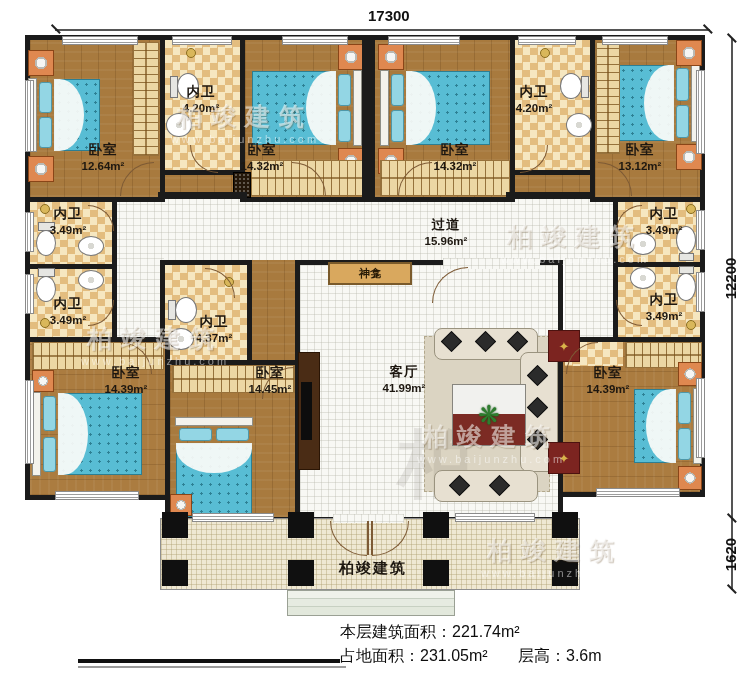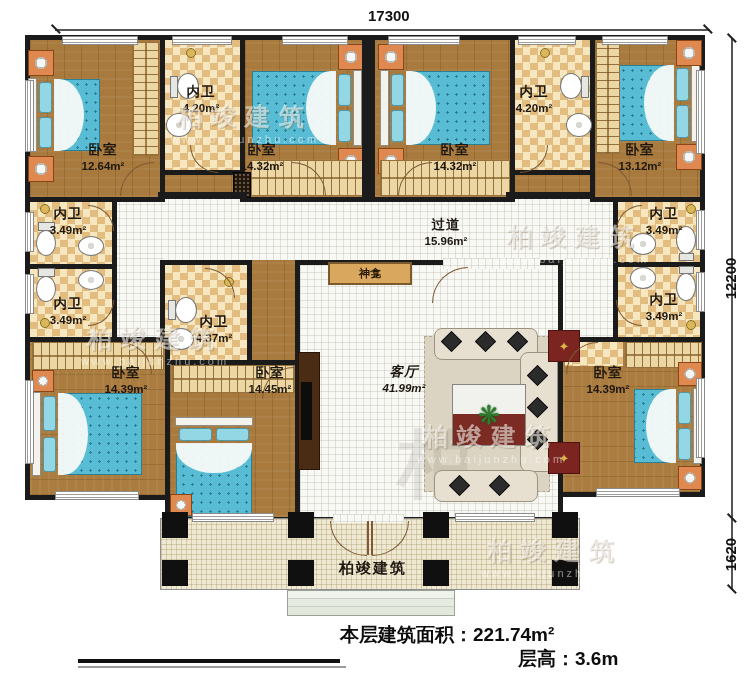--- a/index.html
+++ b/index.html
@@ -66,21 +66,21 @@
   .dimtxt{position:absolute;z-index:5;font-weight:700;font-size:15px;color:#111;}
   .dimtxt.vert{transform:rotate(-90deg);transform-origin:center;}
   
   .wm{position:absolute;z-index:6;text-align:center;pointer-events:none;width:230px;}
   .wm .b{display:block;font-size:25px;font-weight:700;color:rgba(255,255,255,.55);letter-spacing:9px;text-shadow:1px 1px 1px rgba(90,60,20,.28);}
   .wm .u{display:block;font-size:11px;color:rgba(255,255,255,.5);letter-spacing:3px;}
   .wmlogo{position:absolute;z-index:1;font-size:74px;font-weight:700;color:rgba(90,85,70,.12);}
   
   .ftitle{position:absolute;font-size:37px;font-weight:700;color:#0d0d0d;letter-spacing:3px;z-index:5;}
   .fscale{position:absolute;font-size:27px;font-weight:400;color:#0d0d0d;z-index:5;}
-  .fstat{position:absolute;font-size:19px;font-weight:700;color:#0d0d0d;z-index:5;white-space:nowrap;}
+  .fstat{position:absolute;font-size:16px;font-weight:400;color:#0d0d0d;z-index:5;white-space:nowrap;}
 </style>
 </head>
 <body>
 
 <div id="canvas">
 
   <div class="openfloor gridw" style="left:112px;top:197px;width:512px;height:68px;"></div>
   <div class="openfloor gridw" style="left:112px;top:258px;width:52px;height:84px;"></div>
   <div class="openfloor gridw" style="left:565px;top:258px;width:50px;height:84px;"></div>
   <div class="openfloor wood" style="left:163px;top:170px;width:79px;height:27px;"></div>
@@ -341,21 +341,21 @@
       <span class="ar">3.49m²</span>
     </div>
   <div class="rlabel" style="left:214px;top:330px;">
       <span class="nm">内卫</span>
       <span class="ar">4.37m²</span>
     </div>
   <div class="rlabel" style="left:446px;top:233px;">
       <span class="nm">过道</span>
       <span class="ar">15.96m²</span>
     </div>
-  <div class="rlabel" style="left:404px;top:380px;font-style:italic;">
+  <div class="rlabel" style="left:404px;top:380px;">
       <span class="nm">客厅</span>
       <span class="ar">41.99m²</span>
     </div>
   <div class="rlabel" style="left:126px;top:381px;">
       <span class="nm">卧室</span>
       <span class="ar">14.39m²</span>
     </div>
   <div class="rlabel" style="left:270px;top:381px;">
       <span class="nm">卧室</span>
       <span class="ar">14.45m²</span>
@@ -397,15 +397,16 @@
     </div>
   <div class="wm" style="left:440px;top:534px;">
       <span class="b">柏竣建筑</span>
       <span class="u">www.baijunzhu.com</span>
     </div>
   <div class="wmlogo" style="left:398px;top:415px;" title="柏竣建筑">柏</div>
 
   <div class="abs" style="left:78px;top:659px;width:262px;height:4px;background:#111;"></div>
   <div class="abs" style="left:78px;top:666px;width:268px;height:2px;background:#9b9b9b;"></div>
   <div class="fstat" style="left:340px;top:622px;"><span>本层建筑面积：</span><span>221.74m²</span></div>
+  <div class="fstat" style="left:340px;top:646px;"><span>占地面积：</span><span>231.05m²</span></div>
   <div class="fstat" style="left:518px;top:646px;"><span>层高：</span><span>3.6m</span></div>
 
 </div>
 
 </body></html>

